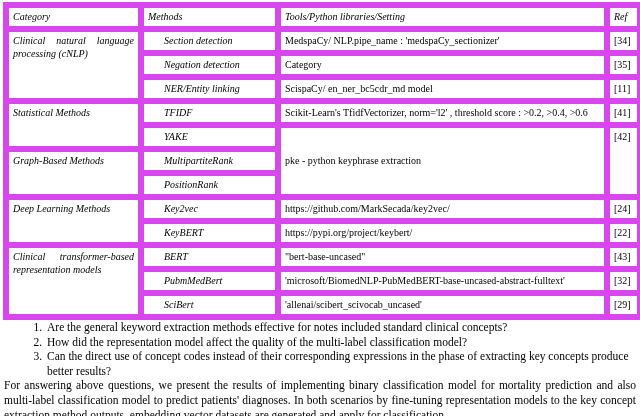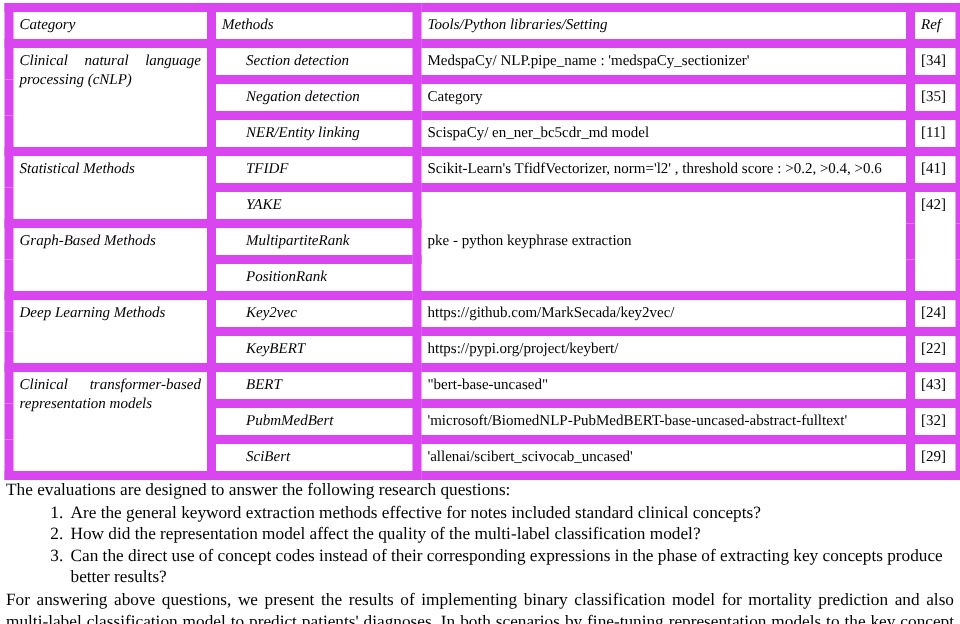--- a/index.html
+++ b/index.html
@@ -150,21 +150,20 @@
       </tr>
       <tr>
         <td class="method">SciBert</td>
         <td>'allenai/scibert_scivocab_uncased'</td>
         <td>[29]</td>
       </tr>
     </tbody>
   </table>
 
 
-  <p class="para">The evaluations are designed to answer the following research questions:</p>
 
   <ol class="questions">
     <li>Are the general keyword extraction methods effective for notes included standard clinical concepts?</li>
     <li>How did the representation model affect the quality of the multi-label classification model?</li>
     <li>Can the direct use of concept codes instead of their corresponding expressions in the phase of extracting key concepts produce better results?</li>
   </ol>
 
   <p class="para">For answering above questions, we present the results of implementing binary classification model for mortality prediction and also multi-label classification model to predict patients' diagnoses. In both scenarios by fine-tuning representation models to the key concept extraction method outputs, embedding vector datasets are generated and apply for classification.</p>
 
 </div>

